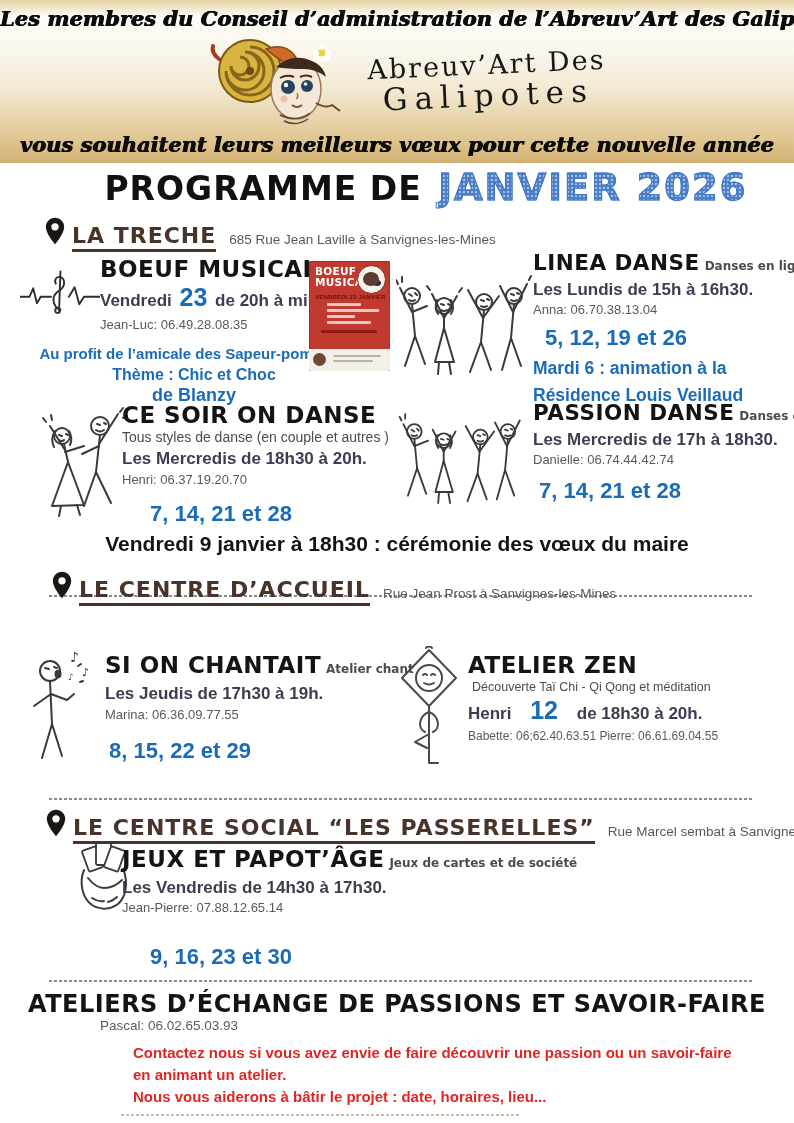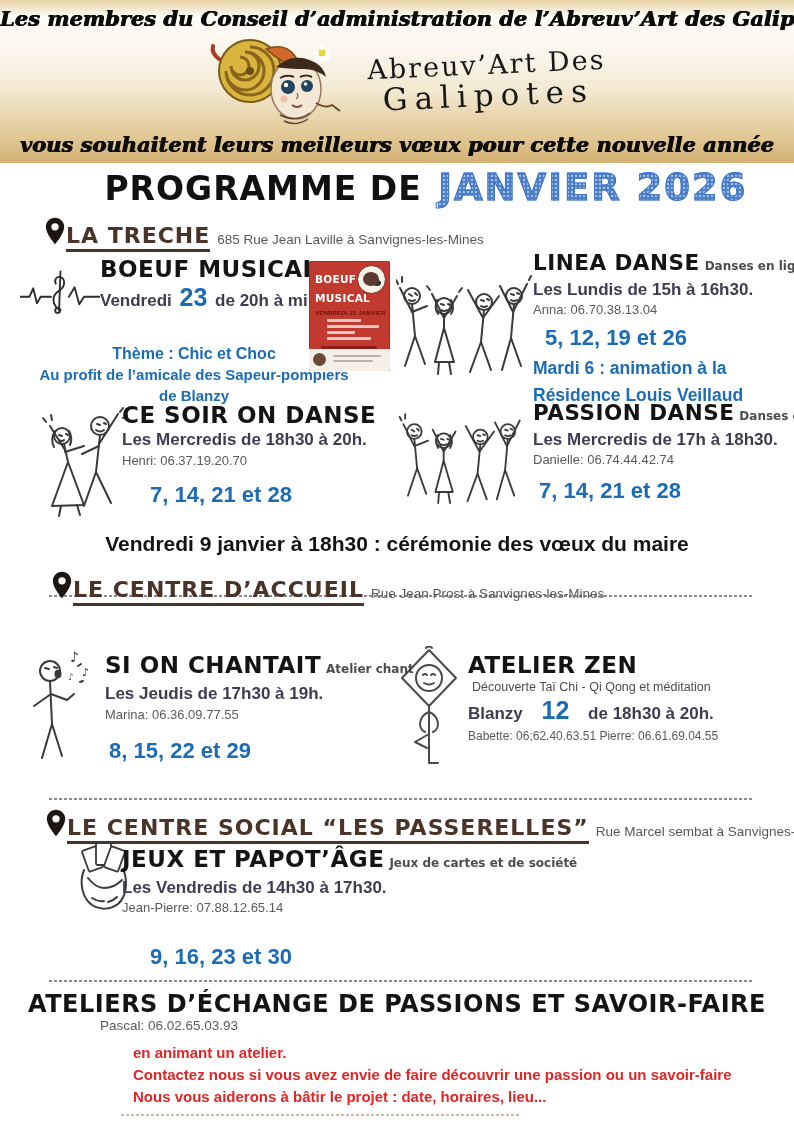--- a/index.html
+++ b/index.html
@@ -27,21 +27,21 @@
     font-family:"DejaVu Sans","Liberation Sans",sans-serif;}
   .prog-month{font-size:37px;font-weight:900;letter-spacing:2px;margin-left:12px;
     font-family:"DejaVu Sans","Liberation Sans",sans-serif;color:var(--title-blue,#5b8ed4);
     -webkit-text-stroke:1px #4076c2;}
   @supports (-webkit-background-clip: text){
     .prog-month{background-image:radial-gradient(circle at 2px 2px,#a3c2ec 1.05px,#4d80c8 1.15px);
       background-size:4px 4px;-webkit-background-clip:text;background-clip:text;color:transparent;}
   }
 
   
-  .venue{position:absolute;display:flex;align-items:flex-end;gap:1px;white-space:nowrap;}
+  .venue{position:absolute;display:flex;align-items:flex-end;gap:7px;white-space:nowrap;}
   .venue-name{font-family:"DejaVu Sans","Liberation Sans",sans-serif;font-size:22px;font-weight:900;
     letter-spacing:1px;color:var(--heading-brown,#4a3329);border-bottom:3px solid var(--heading-brown,#4a3329);
     padding-bottom:1px;}
   .venue-addr{font-size:13.5px;color:#585858;padding-bottom:5px;margin-left:6px;}
   .pin{flex:0 0 auto;margin-bottom:2px;}
 
   
   .act{position:absolute;}
   .act-title{font-family:"DejaVu Sans","Liberation Sans",sans-serif;font-weight:900;
     font-size:23px;letter-spacing:0.5px;color:#141414;white-space:nowrap;line-height:26px;}
@@ -53,21 +53,21 @@
   .dates{font-size:22px;font-weight:800;color:var(--accent-blue,#1b6cb5);white-space:nowrap;}
   .bluenote{font-weight:700;color:var(--accent-blue,#1b6cb5);}
   .icon{position:absolute;}
   .icon svg{display:block;}
 
   
   .poster{position:absolute;left:309px;top:261px;width:81px;height:110px;
     background:var(--poster-red,#c03a30);border-radius:2px;box-shadow:0 0 0 1px #a52f26 inset;
     padding:5px 5px 0 6px;box-sizing:border-box;}
   .poster-t{font-family:"DejaVu Sans","Liberation Sans",sans-serif;font-weight:900;color:#fff;
-    font-size:10.5px;line-height:10.5px;letter-spacing:0.3px;margin-top:8px;}
+    font-size:10.5px;line-height:10.5px;letter-spacing:0.3px;}
   .poster-circle{position:absolute;top:4px;right:4px;width:27px;height:27px;border-radius:50%;
     background:#f6f2ea;border:1px solid #7e211a;overflow:hidden;}
   .poster-circle span{position:absolute;left:5px;top:6px;width:16px;height:14px;border-radius:50%;
     background:#5a3b2e;box-shadow:6px 4px 0 -4px #22303f;}
   .poster-date{font-size:6px;font-weight:800;color:#6d100c;margin-top:7px;white-space:nowrap;letter-spacing:0.2px;}
   .pbar{height:3px;background:#efc7bf;border-radius:1px;margin-top:3px;}
   .pbar.dark{background:#8f1b14;}
   .poster-foot{position:absolute;bottom:0;left:0;width:100%;height:22px;background:#f4efe7;
     border-radius:0 0 2px 2px;padding:3px 4px;box-sizing:border-box;}
   .poster-foot i{display:block;height:2.5px;background:#b9b2a6;border-radius:1px;margin-top:2.5px;}
@@ -176,25 +176,26 @@
       <circle cx="40" cy="44.5" r="2.6"></circle>
     </svg>
   </span>
   <div class="act" style="left:100px;top:256px;">
     <div class="act-title">BOEUF MUSICAL</div>
     <div class="act-sched" style="line-height:30px;">
       <span>Vendredi</span>
       <span class="day-num">23</span>
       <span>de 20h à minuit.</span>
     </div>
+    <div class="act-contact">Jean-Luc: 06.49.28.08.35</div>
   </div>
   <div class="act center" style="left:18px;top:343px;width:352px;">
+    <div class="bluenote" style="font-size:15px;line-height:21px;">Au profit de l’amicale des Sapeur-pompiers</div>
     <div class="bluenote" style="font-size:16px;line-height:21px;">Thème : Chic et Choc</div>
-    <div class="bluenote" style="font-size:15px;line-height:21px;">Au profit de l’amicale des Sapeur-pompiers</div>
-    <div class="bluenote" style="font-size:15px;line-height:21px;">de Blanzy</div>
+    <div class="bluenote" style="font-size:18px;line-height:21px;">de Blanzy</div>
   </div>
 
   <div class="poster">
     <div class="poster-t">BOEUF</div>
     <div class="poster-t">MUSICAL</div>
     <div class="poster-circle">
         <span></span>
       </div>
     <div class="poster-date">VENDREDI 23 JANVIER</div>
     <div class="pbar" style="width:34px;margin-left:12px;"></div>
@@ -260,20 +261,21 @@
       <circle cx="72" cy="20" r="9"></circle>
       <path d="M69,18 l3,1 M76,17 l2,1 M68,24 q4,3 8,0"></path>
       <line x1="72" y1="29" x2="68" y2="66"></line>
       <path d="M71,38 L90,8 M71,40 L54,48"></path>
       <path d="M68,66 L56,100 M68,66 L83,97"></path>
       <path d="M92,6 l3,-4 M95,12 l5,-2"></path>
     </svg>
   </span>
   <div class="act" style="left:122px;top:402px;">
     <div class="act-title">CE SOIR ON DANSE</div>
+    <div style="font-size:14px;color:#4c4c4c;line-height:19px;">Tous styles de danse (en couple et autres )</div>
     <div class="act-sched" style="line-height:24px;">Les Mercredis  de 18h30 à 20h.</div>
     <div class="act-contact">Henri: 06.37.19.20.70</div>
     <div class="dates" style="margin:13px 0 0 28px;">7, 14, 21 et 28</div>
   </div>
 
   <span class="icon" style="left:396px;top:404px;">
     <svg width="132" height="110" viewBox="0 0 136 120" stroke="#3a3a3a" fill="none" stroke-width="2" stroke-linecap="round" stroke-linejoin="round">
       <circle cx="16" cy="30" r="8"></circle>
         <path d="M13,28 l3,2 M19,27 l2,2 M13,34 q3,2 6,0"></path>
       <line x1="16" y1="38" x2="19" y2="70"></line>
@@ -353,21 +355,21 @@
       <line x1="31" y1="60" x2="31" y2="103"></line>
       <path d="M31,66 C21,70 19,82 27,86 M31,66 C41,70 43,82 35,86"></path>
       <path d="M31,88 L17,96 L29,102"></path>
       <path d="M31,103 L31,117 M31,117 L40,117"></path>
     </svg>
   </span>
   <div class="act" style="left:468px;top:652px;">
     <div class="act-title">ATELIER ZEN</div>
     <div style="font-size:12.5px;color:#4c4c4c;line-height:18px;margin-left:4px;">Découverte Taï Chi - Qi Qong et méditation</div>
     <div class="act-sched" style="line-height:28px;">
-      <span>Blanzy</span>
+      <span>Henri</span>
       <span class="day-num" style="padding:0 14px;">12</span>
       <span>de 18h30 à 20h.</span>
     </div>
     <div class="act-contact" style="font-size:12px;">Babette: 06;62.40.63.51 Pierre: 06.61.69.04.55</div>
   </div>
 
   <div class="dotsep" style="top:797px;left:48px;width:706px;"></div>
 
   <div class="venue" style="left:46px;top:808px;">
     <span class="pin">
@@ -397,20 +399,20 @@
     <div class="act-sched" style="line-height:23px;">Les Vendredis de 14h30 à 17h30.</div>
     <div class="act-contact">Jean-Pierre: 07.88.12.65.14</div>
     <div class="dates" style="margin:28px 0 0 28px;">9, 16, 23 et 30</div>
   </div>
 
   <div class="dotsep" style="top:979px;left:48px;width:706px;"></div>
 
   <div class="ateliers-title">ATELIERS D’ÉCHANGE DE PASSIONS ET SAVOIR-FAIRE</div>
   <div class="ateliers-contact">Pascal: 06.02.65.03.93</div>
   <div class="red-lines">
+    <div>Contactez nous si vous avez envie de faire découvrir une passion ou un savoir-faire</div>
     <div>en animant un atelier.</div>
-    <div>Contactez nous si vous avez envie de faire découvrir une passion ou un savoir-faire</div>
     <div>Nous vous aiderons à bâtir le projet : date, horaires, lieu...</div>
   </div>
 
   <div class="dotsep faint" style="top:1113px;left:120px;width:400px;"></div>
 
 </div>
 
 </body></html>

